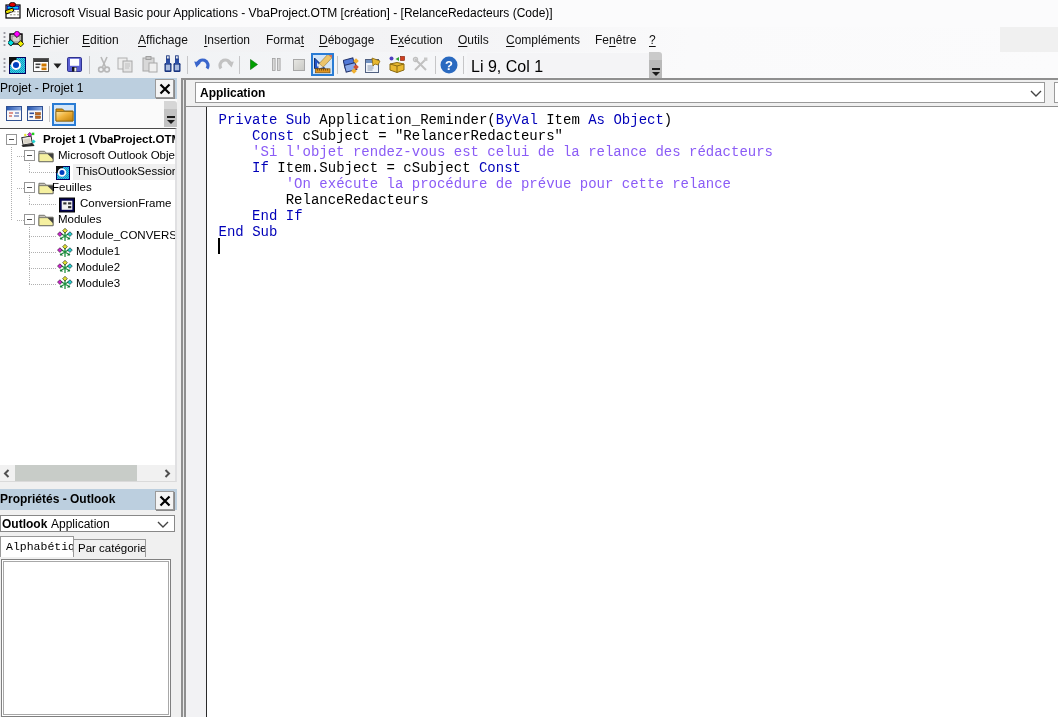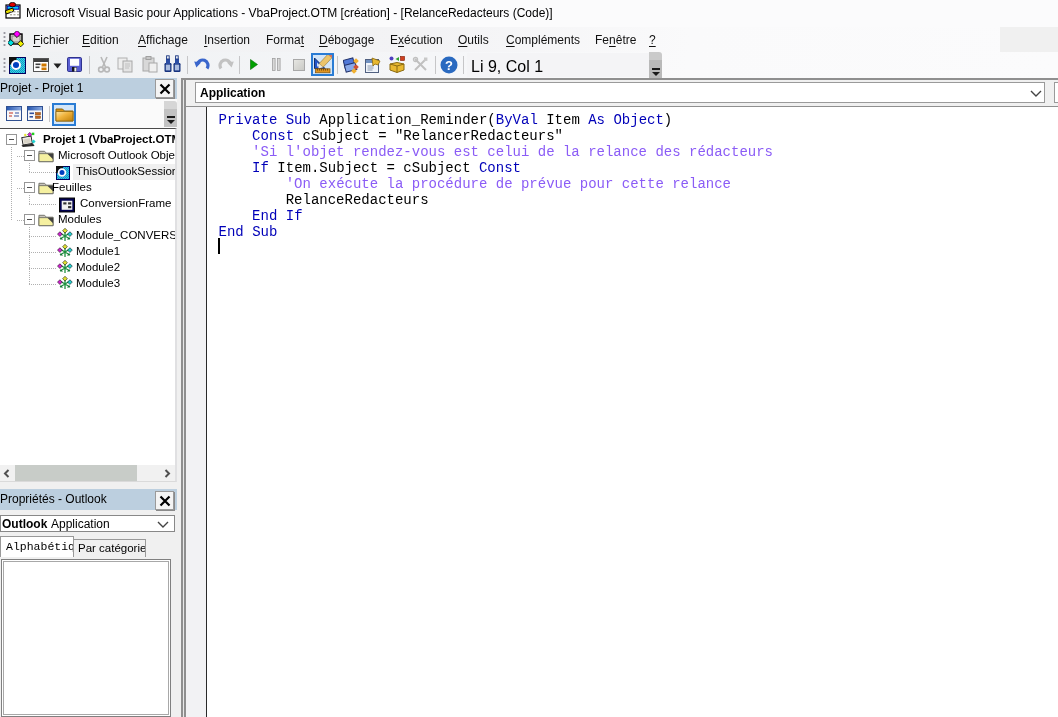--- a/index.html
+++ b/index.html
@@ -463,21 +463,21 @@
         <svg class="abs" style="left:3px;top:4px" width="8" height="9" viewBox="0 0 8 9">
             <path d="M5.5 1 L2 4.5 L5.5 8" stroke="#505050" stroke-width="2" fill="none"></path>
           </svg>
         <svg class="abs" style="left:163px;top:4px" width="8" height="9" viewBox="0 0 8 9">
             <path d="M2.5 1 L6 4.5 L2.5 8" stroke="#505050" stroke-width="2" fill="none"></path>
           </svg>
       </div>
     </div>
 
     <div class="paneltitle" style="top:411px;">
-        <span style="position:absolute;left:0px;top:3px;">Propriétés - Outlook</span>
+        <span style="position:absolute;left:0px;top:3px;font-weight:bold;">Propriétés - Outlook</span>
       </div>
     <div class="xbtn" style="left:155px;top:413px;">
       <svg width="12" height="12" viewBox="0 0 12 12">
           <path d="M1.5 1.5 L10.5 10.5 M10.5 1.5 L1.5 10.5" stroke="#000" stroke-width="2.2"></path>
         </svg>
     </div>
     <div id="propcombo">
       <span style="position:absolute;left:1px;top:1px;font-weight:bold;">Outlook</span>
       <span style="position:absolute;left:50px;top:1px;">Application</span>
       <svg class="abs" style="left:156px;top:5px" width="12" height="7" viewBox="0 0 12 7">

